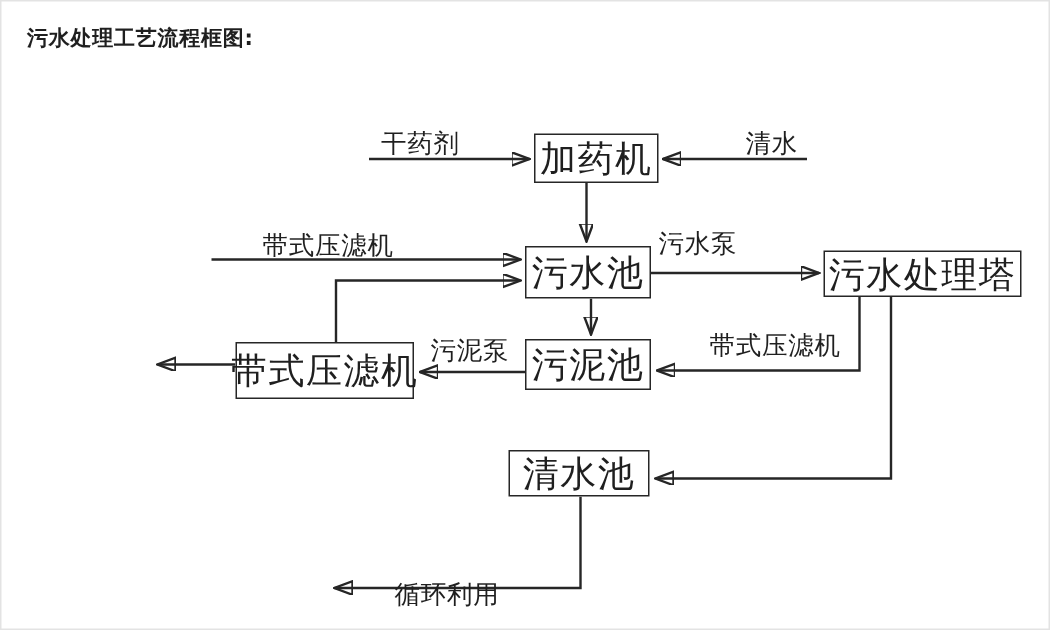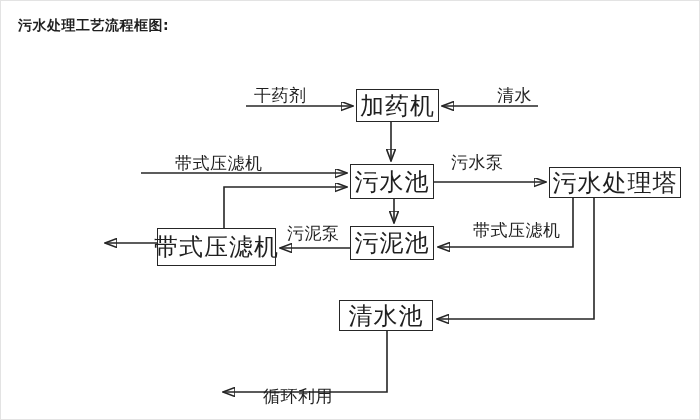--- a/index.html
+++ b/index.html
@@ -57,18 +57,18 @@
   <div class="node" style="left:355px; top:88px;  width:83px;  height:33px;">加药机</div>
   <div class="node" style="left:349px; top:163px; width:84px;  height:35px;">污水池</div>
   <div class="node" style="left:548px; top:166px; width:132px; height:31px;">污水处理塔</div>
   <div class="node" style="left:349px; top:225px; width:84px;  height:34px;">污泥池</div>
   <div class="node" style="left:156px; top:227px; width:119px; height:38px;">带式压滤机</div>
   <div class="node" style="left:338px; top:299px; width:94px;  height:31px;">清水池</div>
 
   <div class="lbl" style="left:253px; top:83px;">干药剂</div>
   <div class="lbl" style="left:496px; top:83px;">清水</div>
   <div class="lbl" style="left:174px; top:151px;">带式压滤机</div>
-  <div class="lbl" style="left:450px; top:150px;font-family:Liberation Mono, monospace;">污水泵</div>
+  <div class="lbl" style="left:438px; top:150px;font-family:Liberation Mono, monospace;">污水泵</div>
   <div class="lbl" style="left:286px; top:221px;">污泥泵</div>
   <div class="lbl" style="left:472px; top:218px;">带式压滤机</div>
   <div class="lbl" style="left:262px; top:384px;">循环利用</div>
 
 </div>
 
 </body></html>

